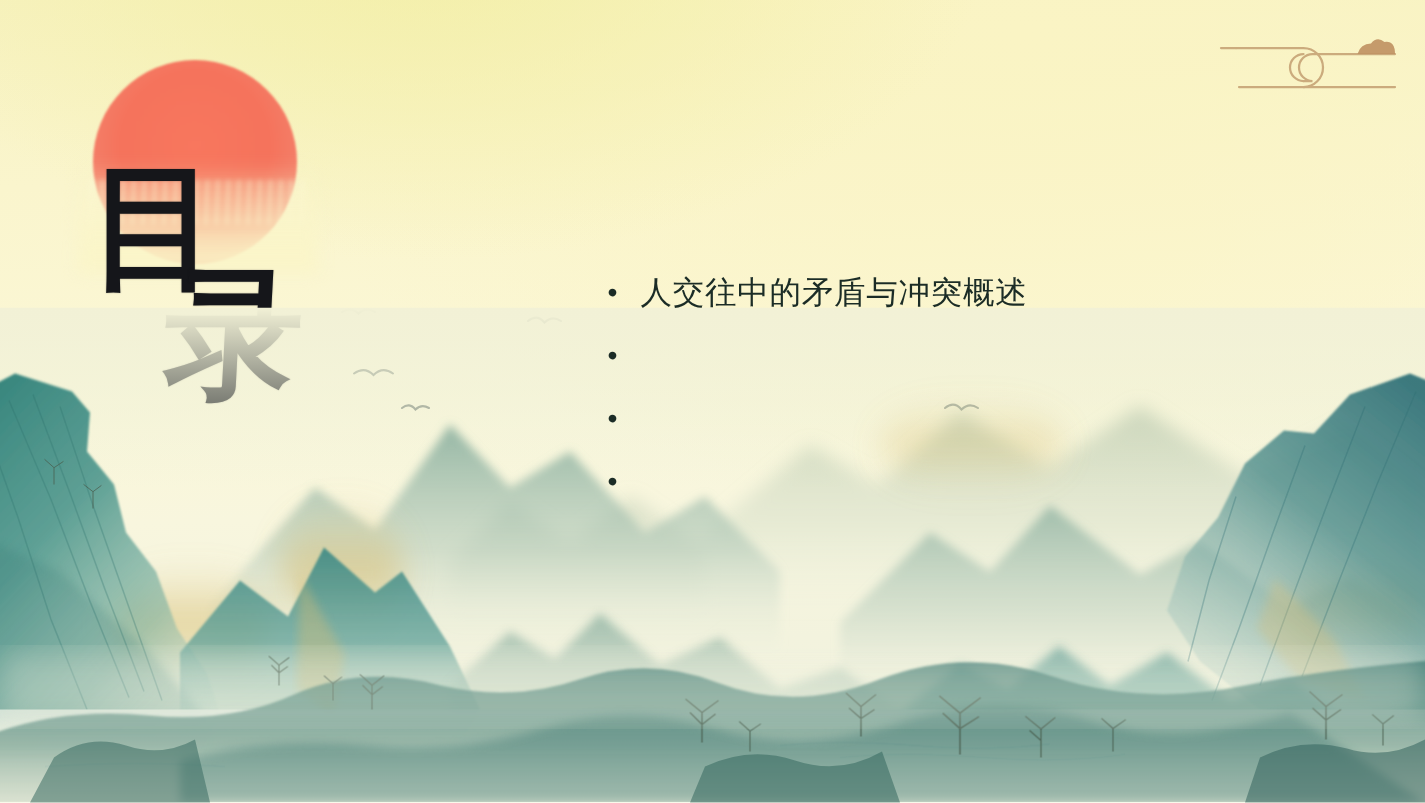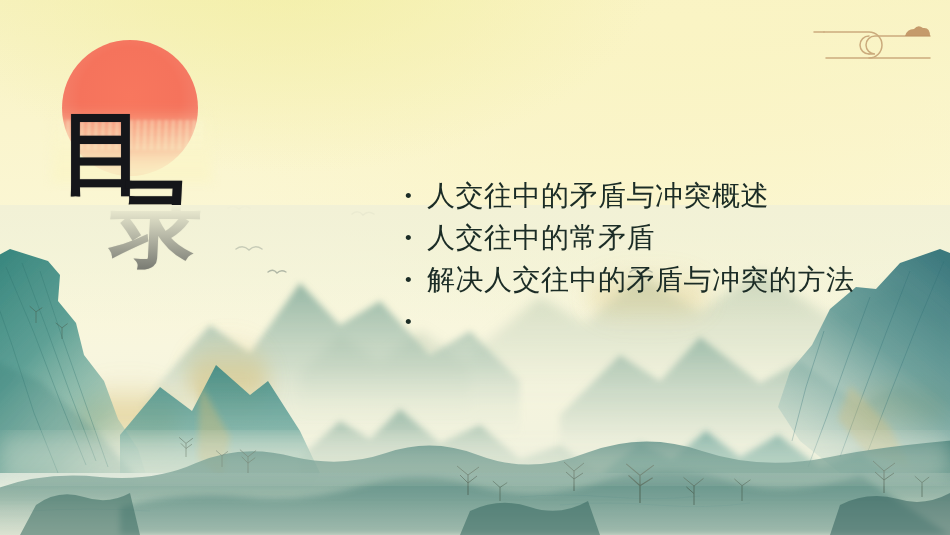--- a/index.html
+++ b/index.html
@@ -82,21 +82,21 @@
   .toc-item:last-child { margin-bottom:0; }
   .toc-bullet {
     flex:0 0 auto;
     width:22px;
     font-size:19px;
     line-height:28px;
     text-align:left;
     color:#1b2c26;
   }
   .toc-text {
-    font-size:28px;
+    font-size:21px;
     line-height:28px;
     letter-spacing:0.5px;
     white-space:nowrap;
     color:#1b2c26;
     font-family:"Liberation Sans","DejaVu Sans",sans-serif;
   }
 </style>
 </head>
 <body>
 
@@ -324,24 +324,22 @@
     <rect x="0" y="230" width="950" height="46" fill="#f1f2e0" opacity="0.30" filter="url(#vsoft)"></rect>
   </svg>
 
   <div class="toc">
     <div class="toc-item">
       <span class="toc-bullet">•</span>
       <span class="toc-text">人交往中的矛盾与冲突概述</span>
     </div>
     <div class="toc-item">
       <span class="toc-bullet">•</span>
-      <span class="toc-text">人交往中的常矛盾</span>
     </div>
     <div class="toc-item">
       <span class="toc-bullet">•</span>
-      <span class="toc-text">解决人交往中的矛盾与冲突的方法</span>
     </div>
     <div class="toc-item">
       <span class="toc-bullet">•</span>
     </div>
   </div>
 
 </div>
 
 </body></html>

